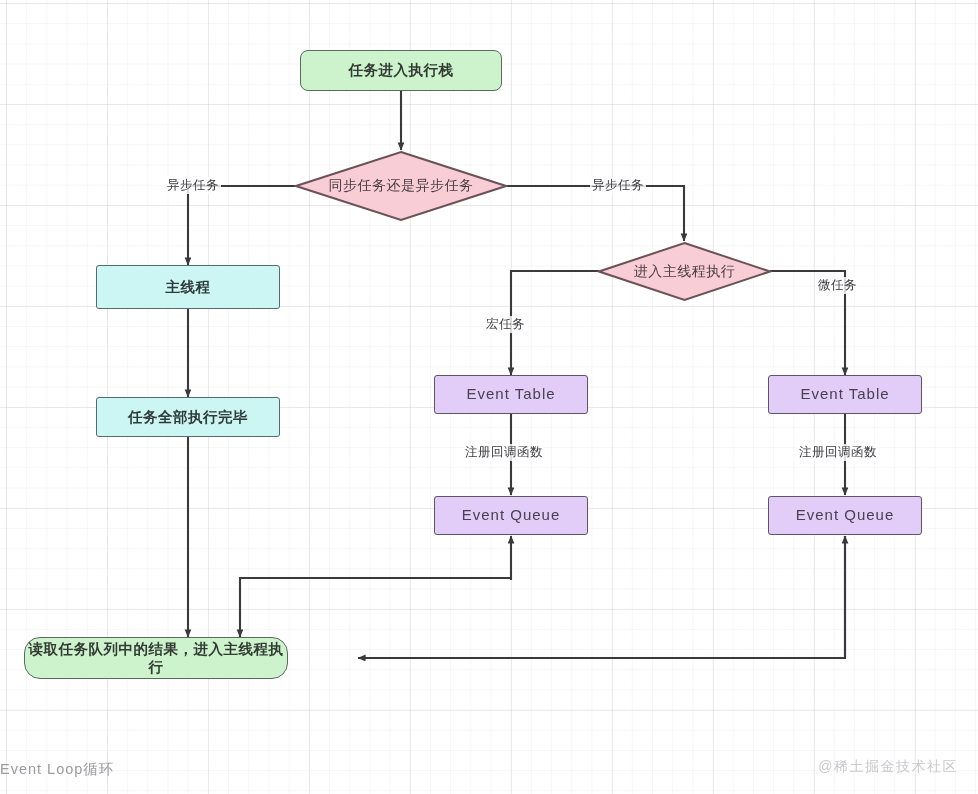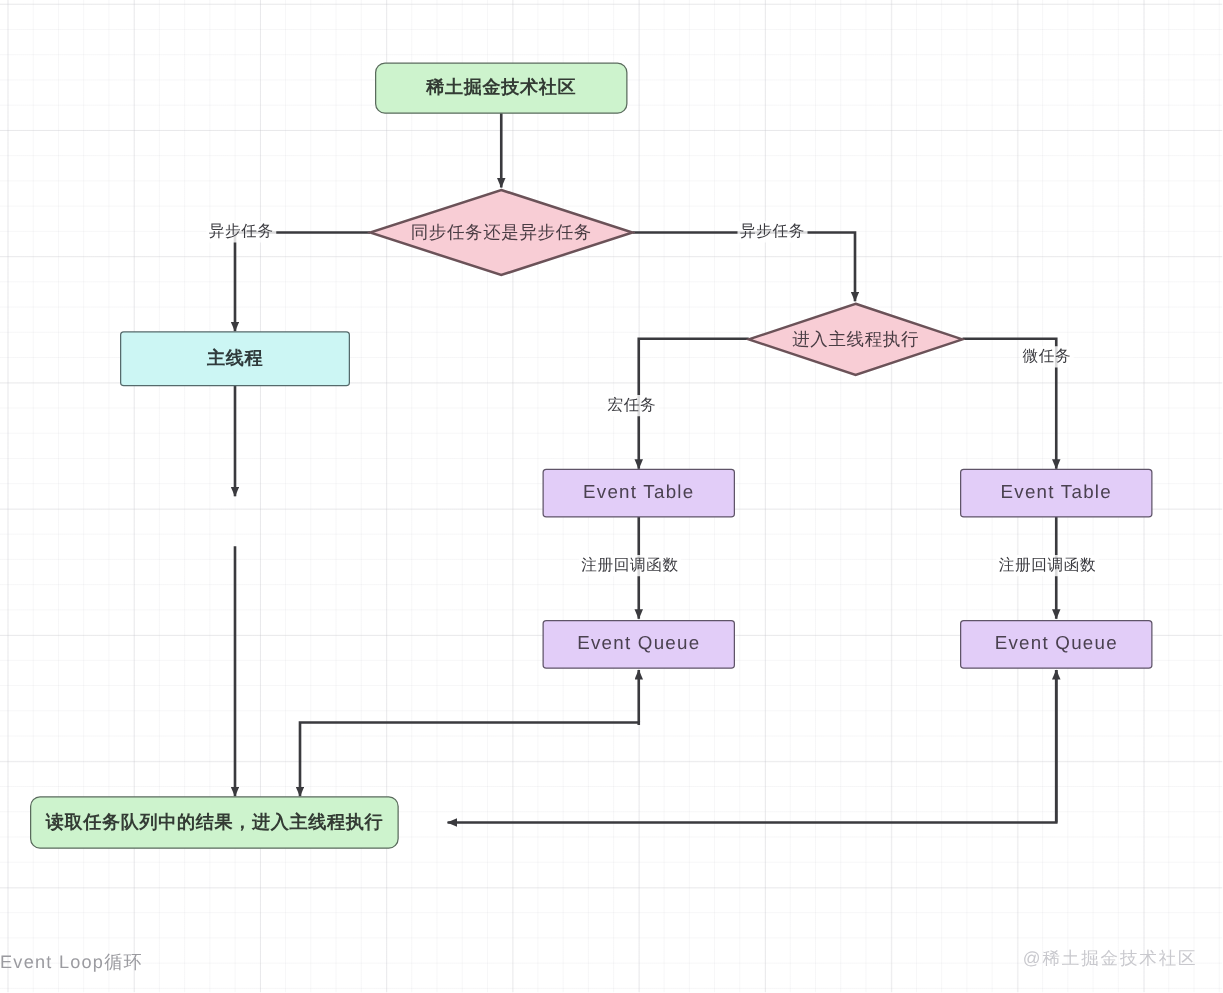--- a/index.html
+++ b/index.html
@@ -148,59 +148,62 @@
       <path d="M511,580 L511,578 L240,578 L240,637" marker-end="url(#arrow)"></path>
 
       <path d="M511,578 L511,536" marker-end="url(#arrow)"></path>
 
       <path d="M845,536 L845,658 L358,658" marker-end="url(#arrow)"></path>
       <path d="M845,658 L845,536" marker-end="url(#arrow)"></path>
     </g>
   </svg>
 
   <div class="node green" style="left:300px; top:50px; width:202px; height:41px;">
-    <span>稀土掘金技术社区</span>
+    <span>任务进入执行栈</span>
   </div>
 
   <div class="diamond" style="left:294px; top:150px; width:214px; height:72px;">
     <svg class="dshape" viewBox="0 0 214 72" preserveAspectRatio="none">
       <polygon points="107,2 212,36 107,70 2,36" fill="#f8cdd5" stroke="#6b5258" stroke-width="2"></polygon>
     </svg>
     <div class="dlabel">同步任务还是异步任务</div>
   </div>
 
   <div class="diamond" style="left:597px; top:241px; width:175px; height:61px;">
     <svg class="dshape" viewBox="0 0 175 61" preserveAspectRatio="none">
       <polygon points="87.5,2 173,30.5 87.5,59 2,30.5" fill="#f8cdd5" stroke="#6b5258" stroke-width="2"></polygon>
     </svg>
     <div class="dlabel">进入主线程执行</div>
   </div>
 
   <div class="node cyan" style="left:96px; top:265px; width:184px; height:44px;">
     <span>主线程</span>
   </div>
 
+  <div class="node cyan" style="left:96px; top:397px; width:184px; height:40px;">
+    <span>任务全部执行完毕</span>
+  </div>
 
   <div class="node purple" style="left:434px; top:375px; width:154px; height:39px;">
     <span>Event Table</span>
   </div>
 
   <div class="node purple" style="left:434px; top:496px; width:154px; height:39px;">
     <span>Event Queue</span>
   </div>
 
   <div class="node purple" style="left:768px; top:375px; width:154px; height:39px;">
     <span>Event Table</span>
   </div>
 
   <div class="node purple" style="left:768px; top:496px; width:154px; height:39px;">
     <span>Event Queue</span>
   </div>
 
-  <div class="node green" style="left:24px; top:637px; width:295px; height:42px;">
+  <div class="node green" style="left:24px; top:637px; width:264px; height:42px;border-radius:16px;">
     <span>读取任务队列中的结果，进入主线程执行</span>
   </div>
 
   <div class="edge-label" style="left:165px; top:177px;">异步任务</div>
 
   <div class="edge-label" style="left:590px; top:177px;">异步任务</div>
 
   <div class="edge-label" style="left:484px; top:277px;margin-top:39px;">宏任务</div>
 
   <div class="edge-label" style="left:816px; top:277px;">微任务</div>

